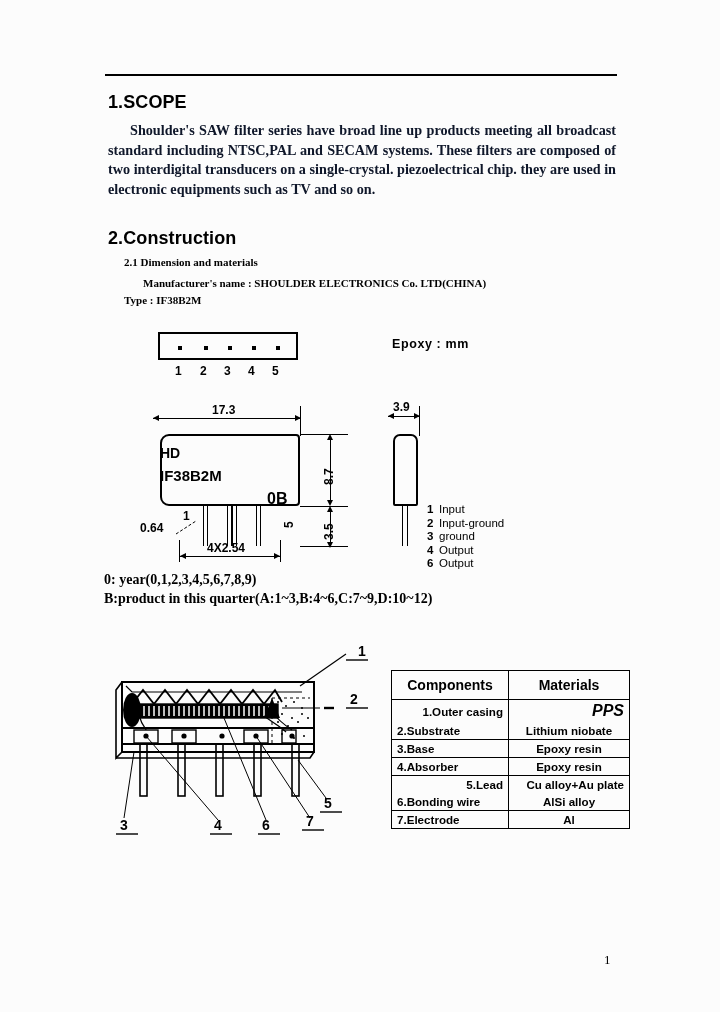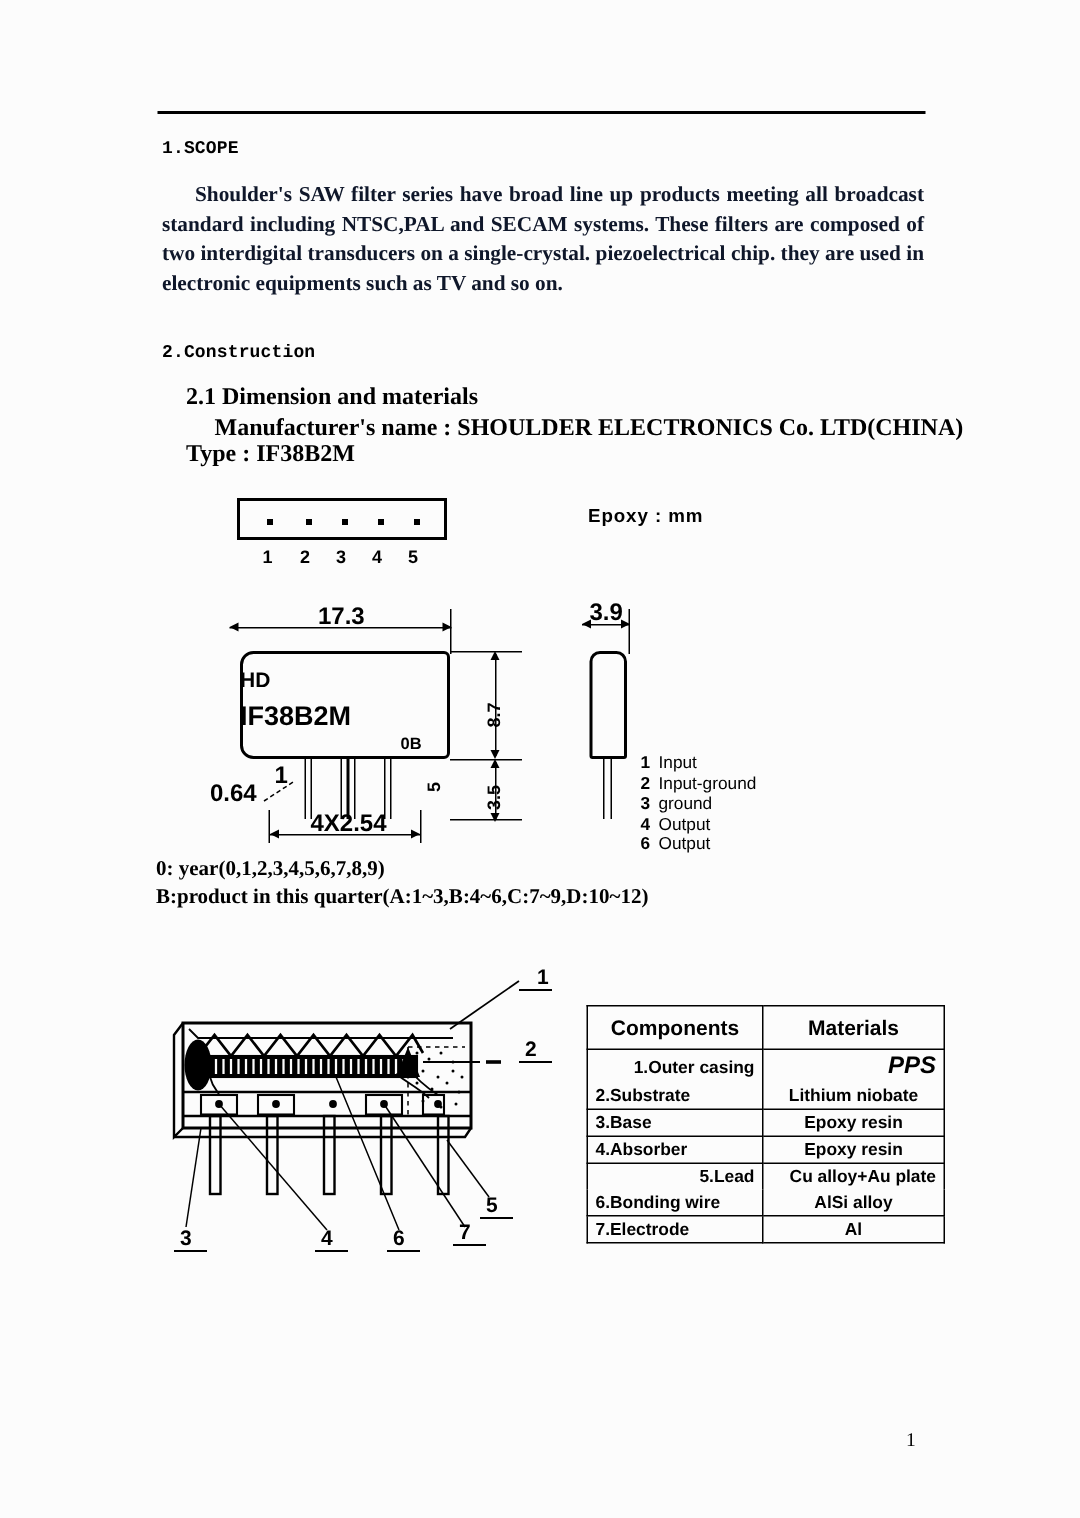--- a/index.html
+++ b/index.html
@@ -25,23 +25,23 @@
   .hrule {
     position: absolute;
     left: 105px;
     top: 74px;
     width: 512px;
     height: 0;
     border-top: 2px solid #000;
   }
   .h1 {
     position: absolute;
-    font-family: Liberation Mono, monospace;
-    font-weight: bold;
-    font-size: 12px;
+    font-family: Liberation Sans, sans-serif;
+    font-weight: bold;
+    font-size: 18px;
     color: #000;
     letter-spacing: 0.1px;
     white-space: nowrap;
   }
   #scope-heading { left: 108px; top: 92px; }
   #construction-heading { left: 108px; top: 228px; }
 
   .body-para {
     position: absolute;
     left: 108px;
@@ -52,39 +52,39 @@
     font-size: 14.2px;
     line-height: 19.5px;
     color: #0f172a;
     text-align: justify;
     text-indent: 22px;
   }
   .sub-line {
     position: absolute;
     font-family: "Liberation Serif", serif;
     font-weight: bold;
-    font-size: 16px;
+    font-size: 11px;
     color: #000;
     white-space: nowrap;
   }
   #dimension-materials-label { left: 124px; top: 256px; }
   #manufacturer-line { left: 128px; top: 277px; margin-left: 15px; }
   #type-line { left: 124px; top: 294px; }
 
   
   .draw {
     position: absolute;
     left: 0; top: 0;
     width: 720px; height: 1012px;
     pointer-events: none;
   }
   .dnote {
     position: absolute;
     font-family: "Liberation Sans", sans-serif;
-    font-size: 16px;
+    font-size: 12px;
     font-weight: bold;
     color: #000;
     white-space: nowrap;
   }
 
   #unit-label {
     left: 392px; top: 337px;
     font-family: "Liberation Sans", sans-serif;
     font-size: 12.5px;
     letter-spacing: 0.6px;
@@ -125,22 +125,22 @@
   }
   .pkg-mark {
     position: absolute;
     font-family: "Liberation Sans", sans-serif;
     font-weight: bold;
     color: #000;
     text-align: left;
     white-space: nowrap;
   }
   #mark-hd { left: 160px; top: 445px; width: 140px; font-size: 14px; }
-  #mark-type { left: 160px; top: 467px; width: 140px; font-size: 18px; }
-  #mark-date { left: 255px; top: 490px; font-size: 11px; padding-left: 12px; }
+  #mark-type { left: 160px; top: 467px; width: 140px; font-size: 15px; }
+  #mark-date { left: 255px; top: 490px; font-size: 16px; padding-left: 12px; }
 
   .lead {
     position: absolute;
     width: 3px;
     background: #fcfcfc;
     border-left: 1.5px solid #000;
     border-right: 1.5px solid #000;
     top: 506px;
     height: 40px;
   }

